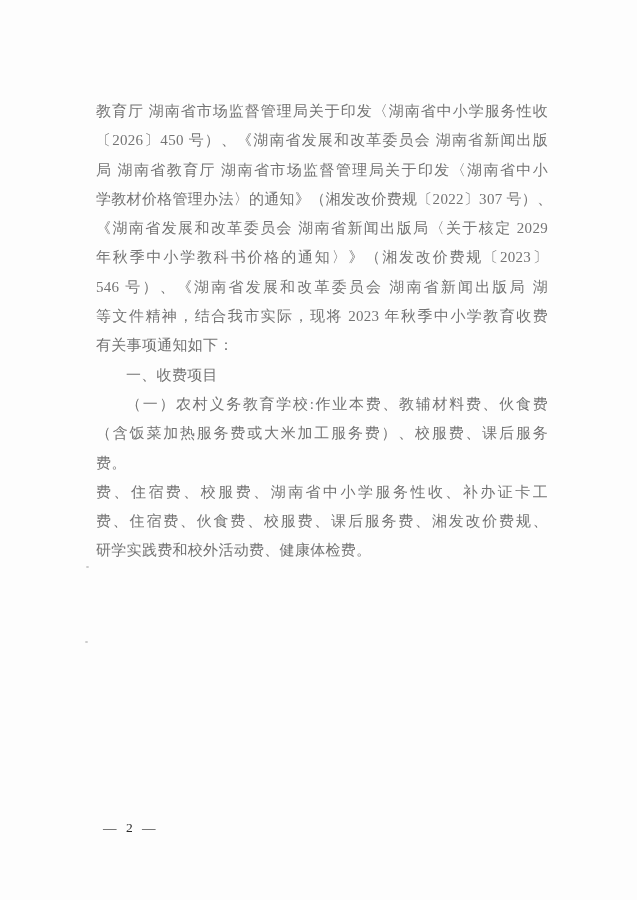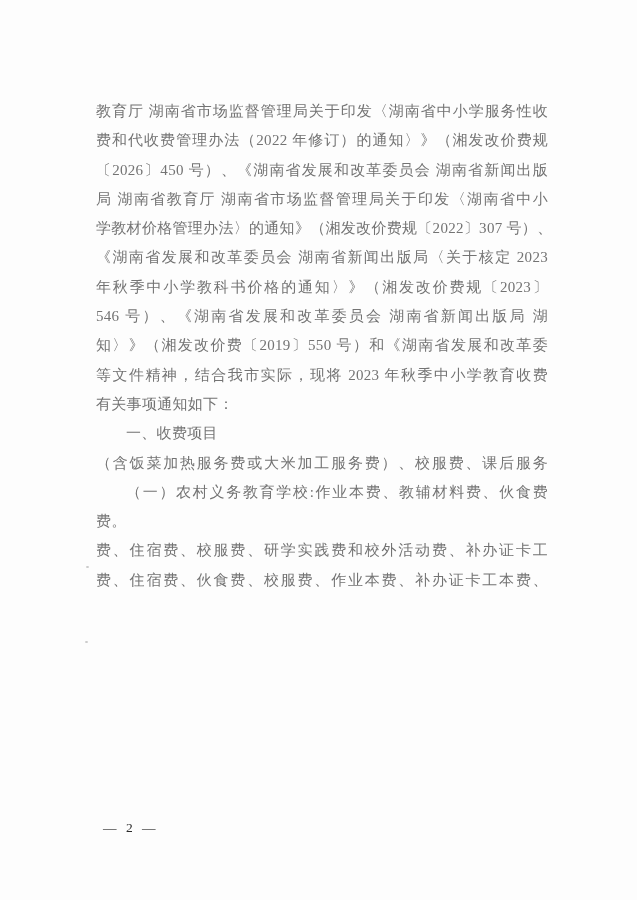--- a/index.html
+++ b/index.html
@@ -63,32 +63,31 @@
 </style>
 </head>
 <body>
 
 <div class="sheet">
   <div class="speck s1"></div>
   <div class="speck s2"></div>
 
   <div class="textblock">
     <div class="line"><span>教育厅 湖南省市场监督管理局关于印发〈湖南省中小学服务性收</span></div>
-    <div class="line"><span>费和代收费管理办法（2022 年修订）的通知〉》（湘发改价费规</span></div>
     <div class="line"><span>〔2026〕450 号）、《湖南省发展和改革委员会 湖南省新闻出版</span></div>
     <div class="line"><span>局 湖南省教育厅 湖南省市场监督管理局关于印发〈湖南省中小</span></div>
     <div class="line"><span>学教材价格管理办法〉的通知》（湘发改价费规〔2022〕307 号）、</span></div>
-    <div class="line"><span>《湖南省发展和改革委员会 湖南省新闻出版局〈关于核定 2023</span></div>
+    <div class="line"><span>《湖南省发展和改革委员会 湖南省新闻出版局〈关于核定 2029</span></div>
     <div class="line"><span>年秋季中小学教科书价格的通知〉》（湘发改价费规〔2023〕</span></div>
     <div class="line"><span>546 号）、《湖南省发展和改革委员会 湖南省新闻出版局 湖</span></div>
-    <div class="line"><span>知〉》（湘发改价费〔2019〕550 号）和《湖南省发展和改革委</span></div>
     <div class="line"><span>等文件精神，结合我市实际，现将 2023 年秋季中小学教育收费</span></div>
     <div class="line nj"><span>有关事项通知如下：</span></div>
     <div class="line nj indent"><span class="b">一、收费项目</span></div>
+    <div class="line indent"><span class="b">（一）农村义务教育学校:</span><span>作业本费、教辅材料费、伙食费</span></div>
     <div class="line"><span>（含饭菜加热服务费或大米加工服务费）、校服费、课后服务</span></div>
-    <div class="line indent"><span class="b">（一）农村义务教育学校:</span><span>作业本费、教辅材料费、伙食费</span></div>
     <div class="line nj"><span>费。</span></div>
-    <div class="line"><span>费、住宿费、校服费、研学实践费和校外活动费、补办证卡工</span></div>
-    <div class="line"><span>费、住宿费、伙食费、校服费、作业本费、补办证卡工本费、</span></div>
+    <div class="line"><span>费、住宿费、校服费、湖南省中小学服务性收、补办证卡工</span></div>
+    <div class="line"><span>费、住宿费、伙食费、校服费、课后服务费、湘发改价费规、</span></div>
+    <div class="line nj"><span>研学实践费和校外活动费、健康体检费。</span></div>
   </div>
 
   <div class="pagenum">— 2 —</div>
 </div>
 
 </body></html>

